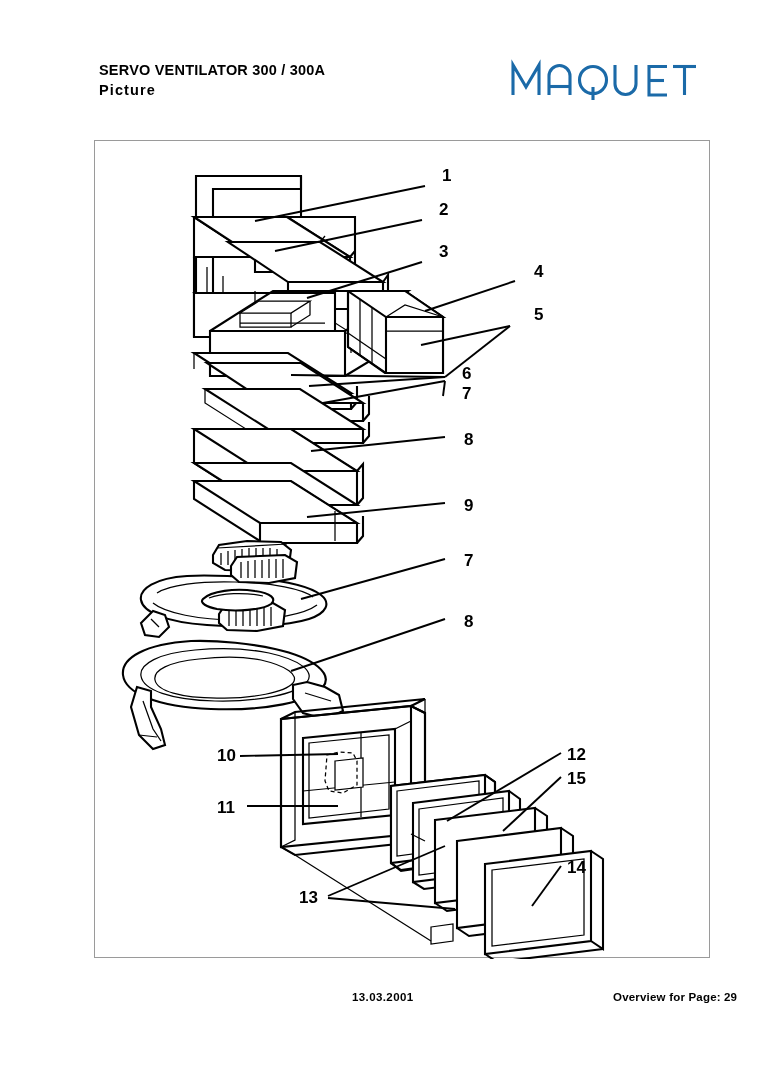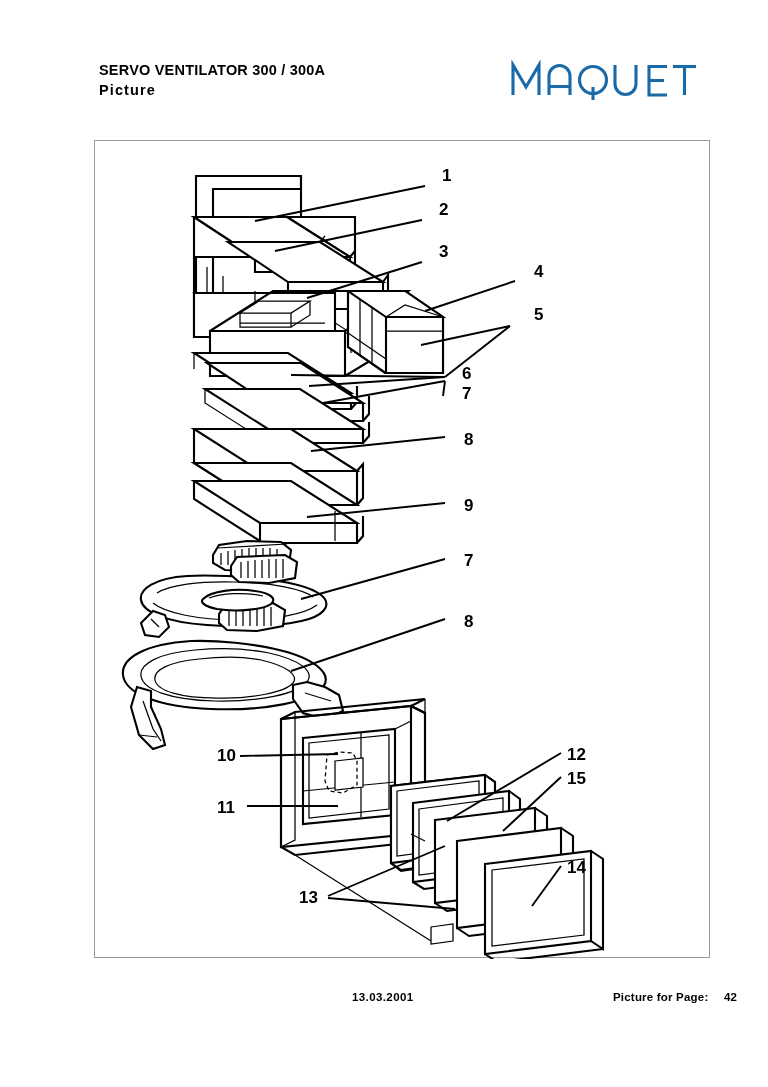--- a/index.html
+++ b/index.html
@@ -400,15 +400,15 @@
         <text class="num" x="204" y="762">13</text>
         <text class="num" x="472" y="732">14</text>
       </g>
 
     </svg>
   </div>
 </div>
 
 <div class="footer">
   <span class="footer-date">13.03.2001</span>
-  <span class="footer-pagelabel">Picture for Page:</span>
-  <span class="footer-pagenum">42</span>
+  <span class="footer-pagelabel">Overview for Page:</span>
+  <span class="footer-pagenum">29</span>
 </div>
 
 </body></html>

